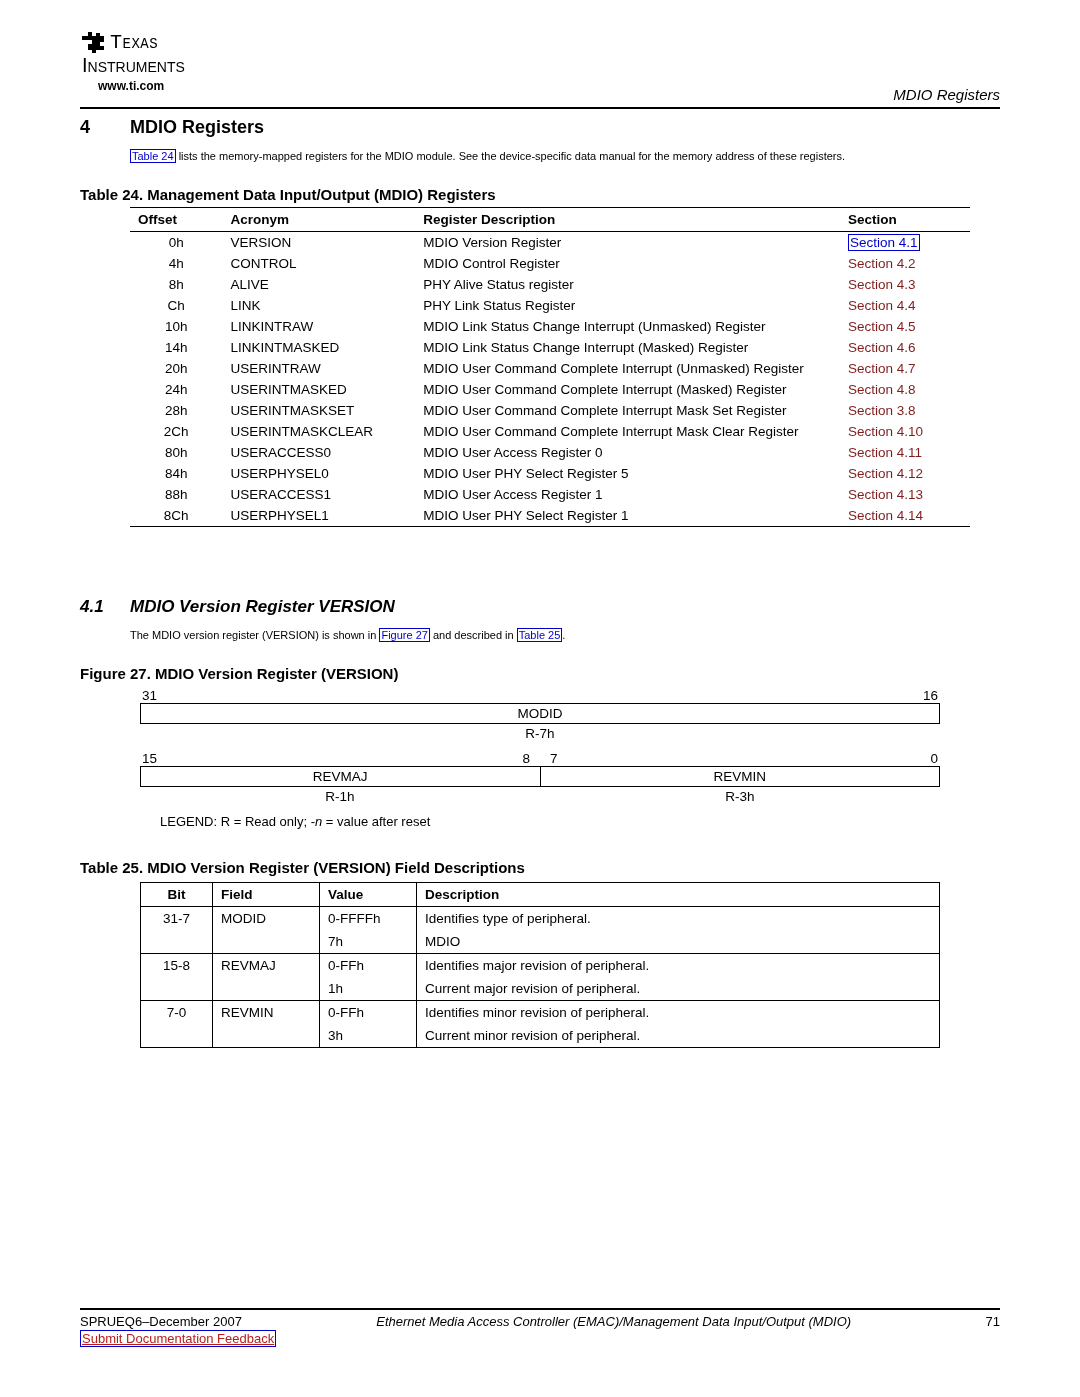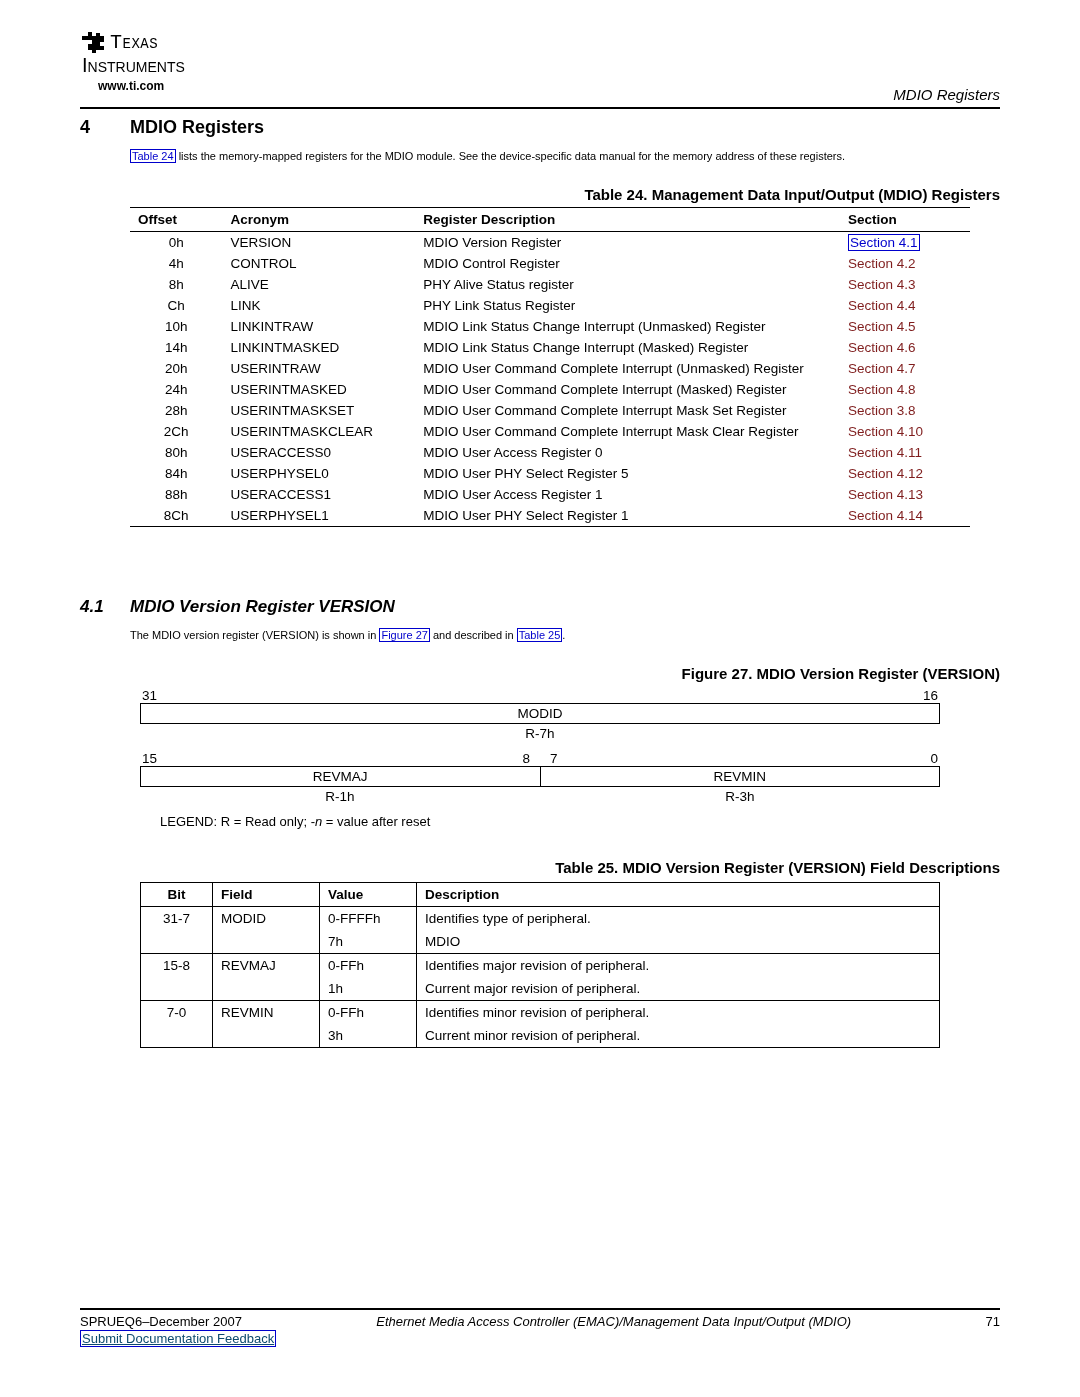--- a/index.html
+++ b/index.html
@@ -42,21 +42,21 @@
     display: flex;
     font-weight: bold;
     font-size: 18px;
     margin: 6px 0 8px 0;
   }
   .section-heading .num { width: 50px; }
   .body-indent { margin-left: 50px; }
   .para { font-size: 11px; line-height: 1.35; margin-bottom: 20px; }
   a.link { color: #0000cc; text-decoration: none; border: 1px solid #0000cc; padding: 0 1px; }
   a.link-noborder { color: #7f1d1d; text-decoration: none; }
-  .table-caption { text-align: right; font-weight: bold; font-size: 15px; margin-top: 22px; margin-bottom: 4px; }
+  .table-caption { text-align: left; font-weight: bold; font-size: 15px; margin-top: 22px; margin-bottom: 4px; }
   table.reg-table {
     width: 840px;
     margin-left: 50px;
     border-collapse: collapse;
     font-size: 13.5px;
   }
   table.reg-table thead th {
     text-align: left;
     border-top: 1.5px solid #000;
     border-bottom: 1.5px solid #000;
@@ -128,21 +128,21 @@
     border-top: 2px solid #000;
     padding-top: 4px;
   }
   .footer-row1 {
     display: flex;
     justify-content: space-between;
     font-size: 13px;
   }
   .footer-row1 .f-center { font-style: italic; }
   .footer-row2 { font-size: 13px; margin-top: 2px; }
-  .footer-row2 a { color: #0c4a6e; text-decoration: underline; border: 1px solid #0000cc; padding: 0 1px; }
+  .footer-row2 a { color: #b91c1c; text-decoration: underline; border: 1px solid #0000cc; padding: 0 1px; }
 </style>
 </head>
 <body>
 
 <div class="page">
 
   <div class="header-row">
     <div class="logo-block">
       <div class="logo-line">
         <svg class="logo-svg" width="26" height="24" viewBox="0 0 26 24">

